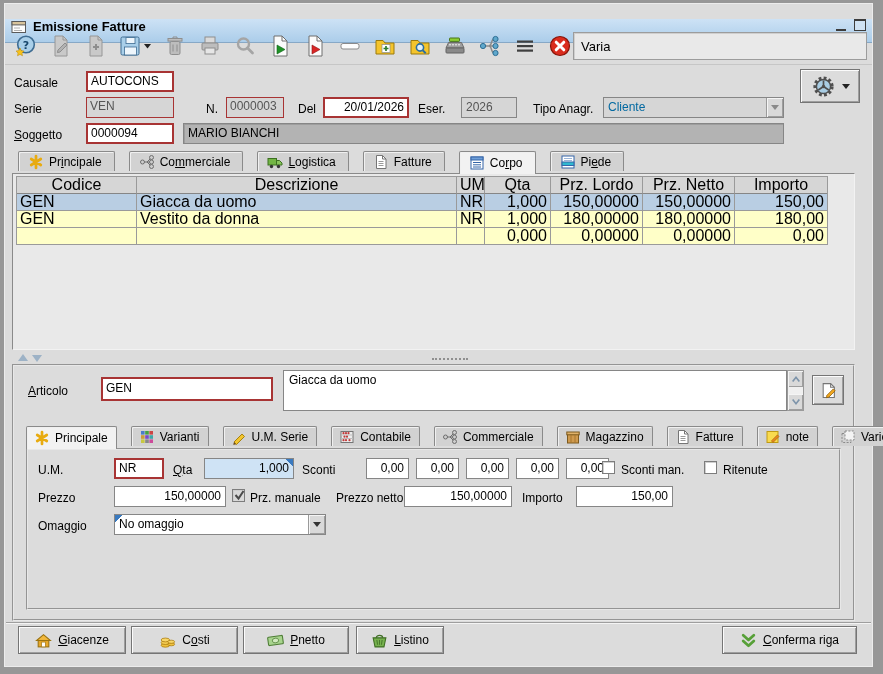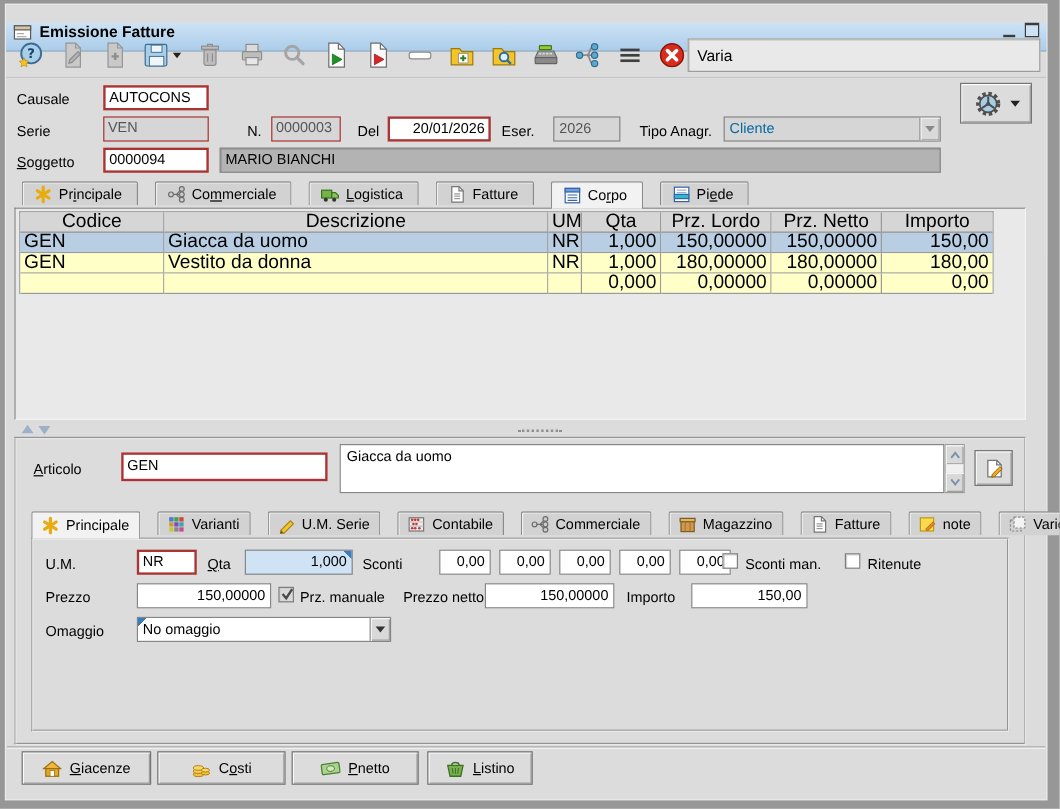--- a/index.html
+++ b/index.html
@@ -526,14 +526,20 @@
       <span><span class="mn">P</span><span>netto</span></span>
     </div>
   <div class="btn" style="position:absolute;left:352px;top:623px;width:88px;height:28px">
       <svg viewBox="0 0 16 16" width="17" height="17">
         <path d="M2 5.5h12l-1.8 8.5H3.8z" fill="#76b14e" stroke="#3f6e24"></path>
         <path d="M5 5.5C5 2.5 11 2.5 11 5.5" fill="none" stroke="#3f6e24" stroke-width="1.2"></path>
         <path d="M5.5 7.5l.7 4.5M8 7.5v4.5M10.5 7.5l-.7 4.5" stroke="#3f6e24" stroke-width=".8"></path>
       </svg>
       <span><span class="mn">L</span><span>istino</span></span>
     </div>
+  <div class="btn" style="position:absolute;left:718px;top:623px;width:135px;height:28px">
+      <svg viewBox="0 0 16 16" width="17" height="17">
+        <path d="M3 3l5 4.5L13 3M3 8.5l5 4.5 5-4.5" fill="none" stroke="#57a038" stroke-width="2.6" stroke-linejoin="round" stroke-linecap="round"></path>
+      </svg>
+      <span><span class="mn">C</span><span>onferma riga</span></span>
+    </div>
 
 </div>
 
 </body></html>

